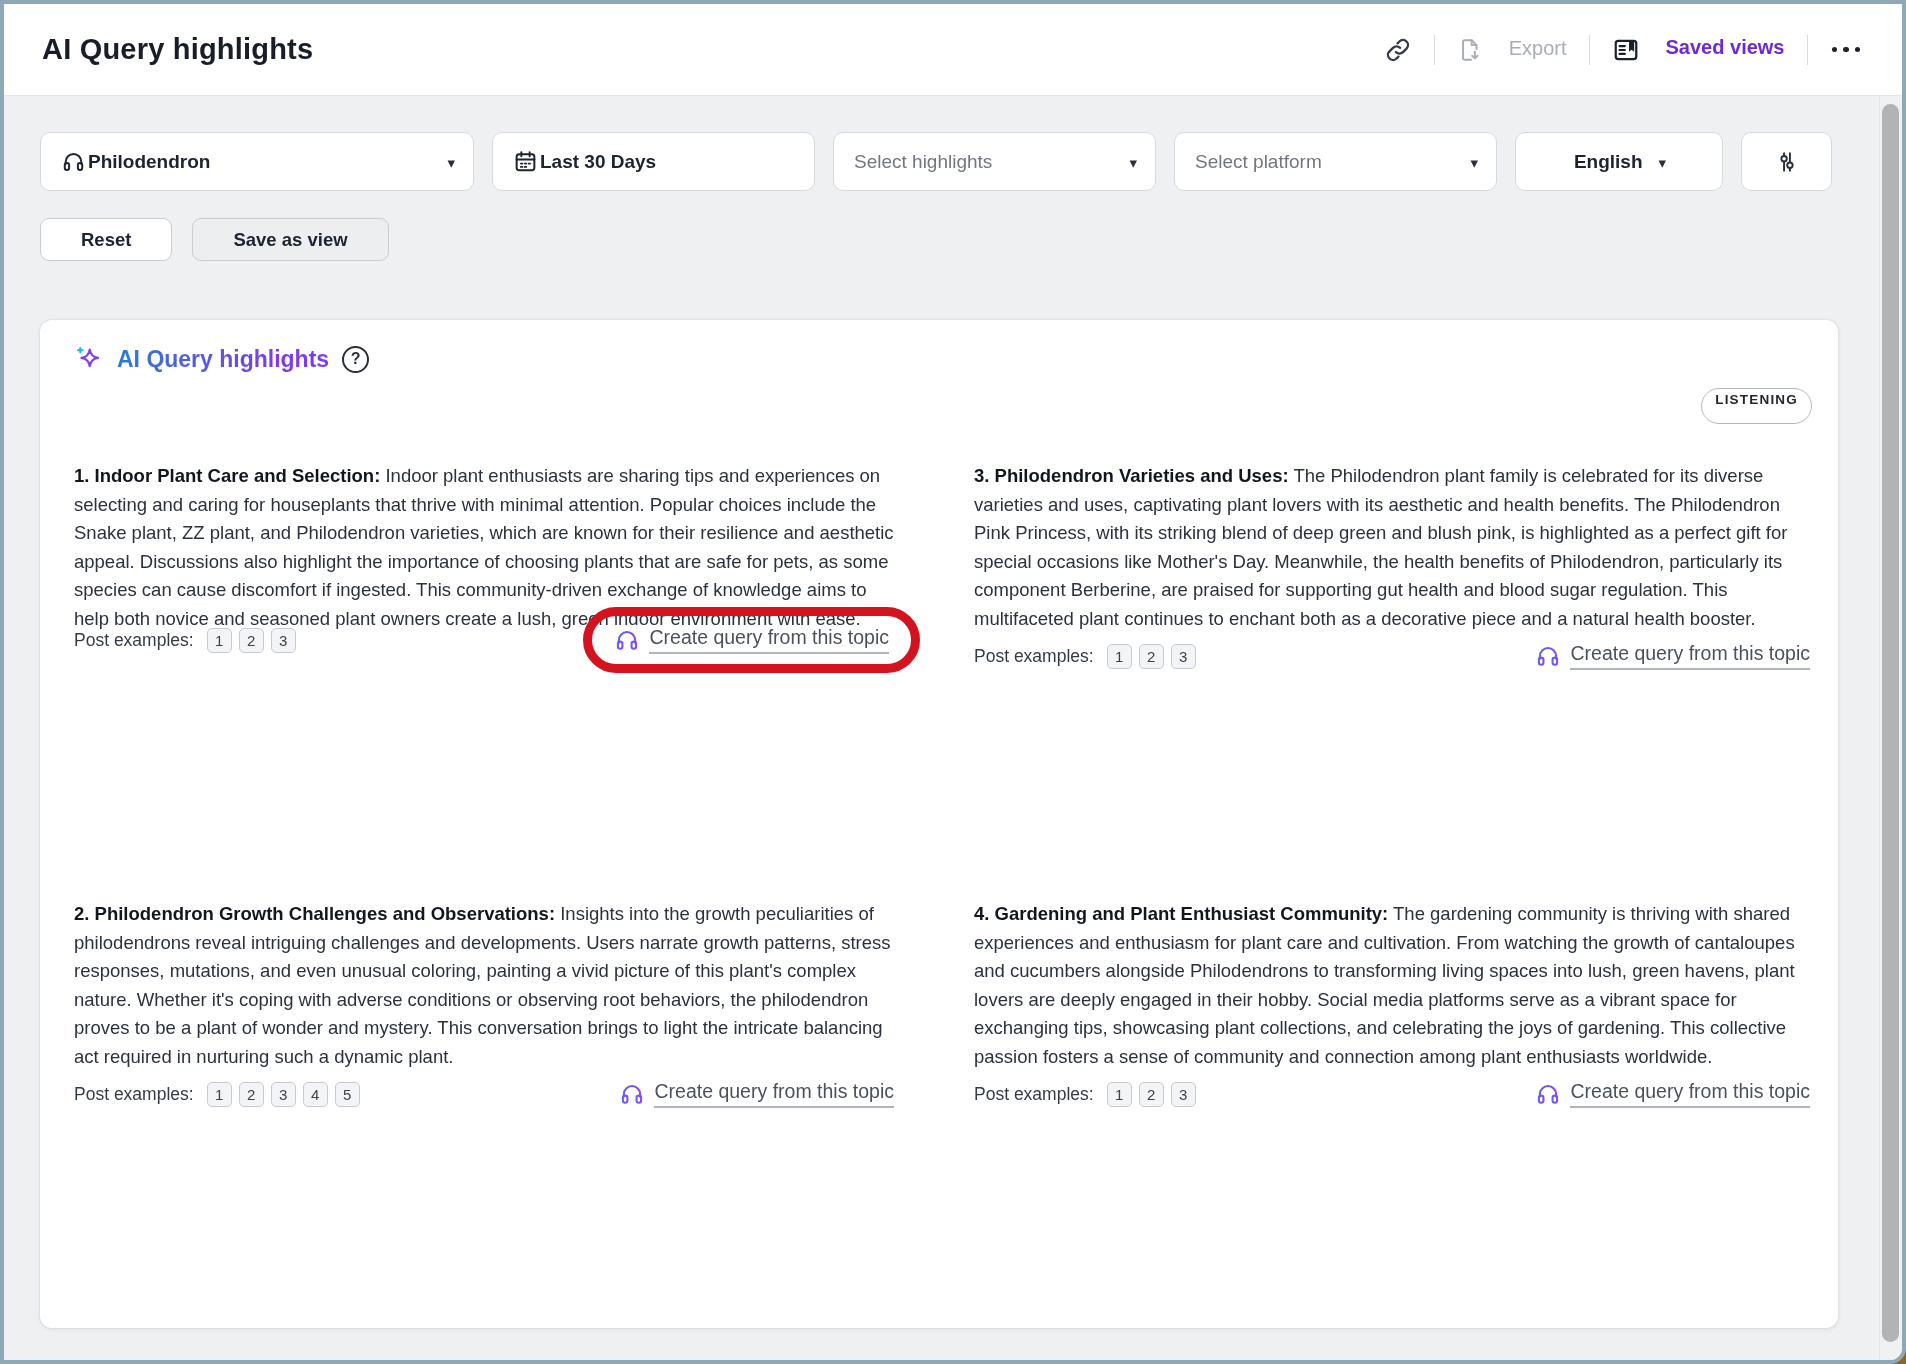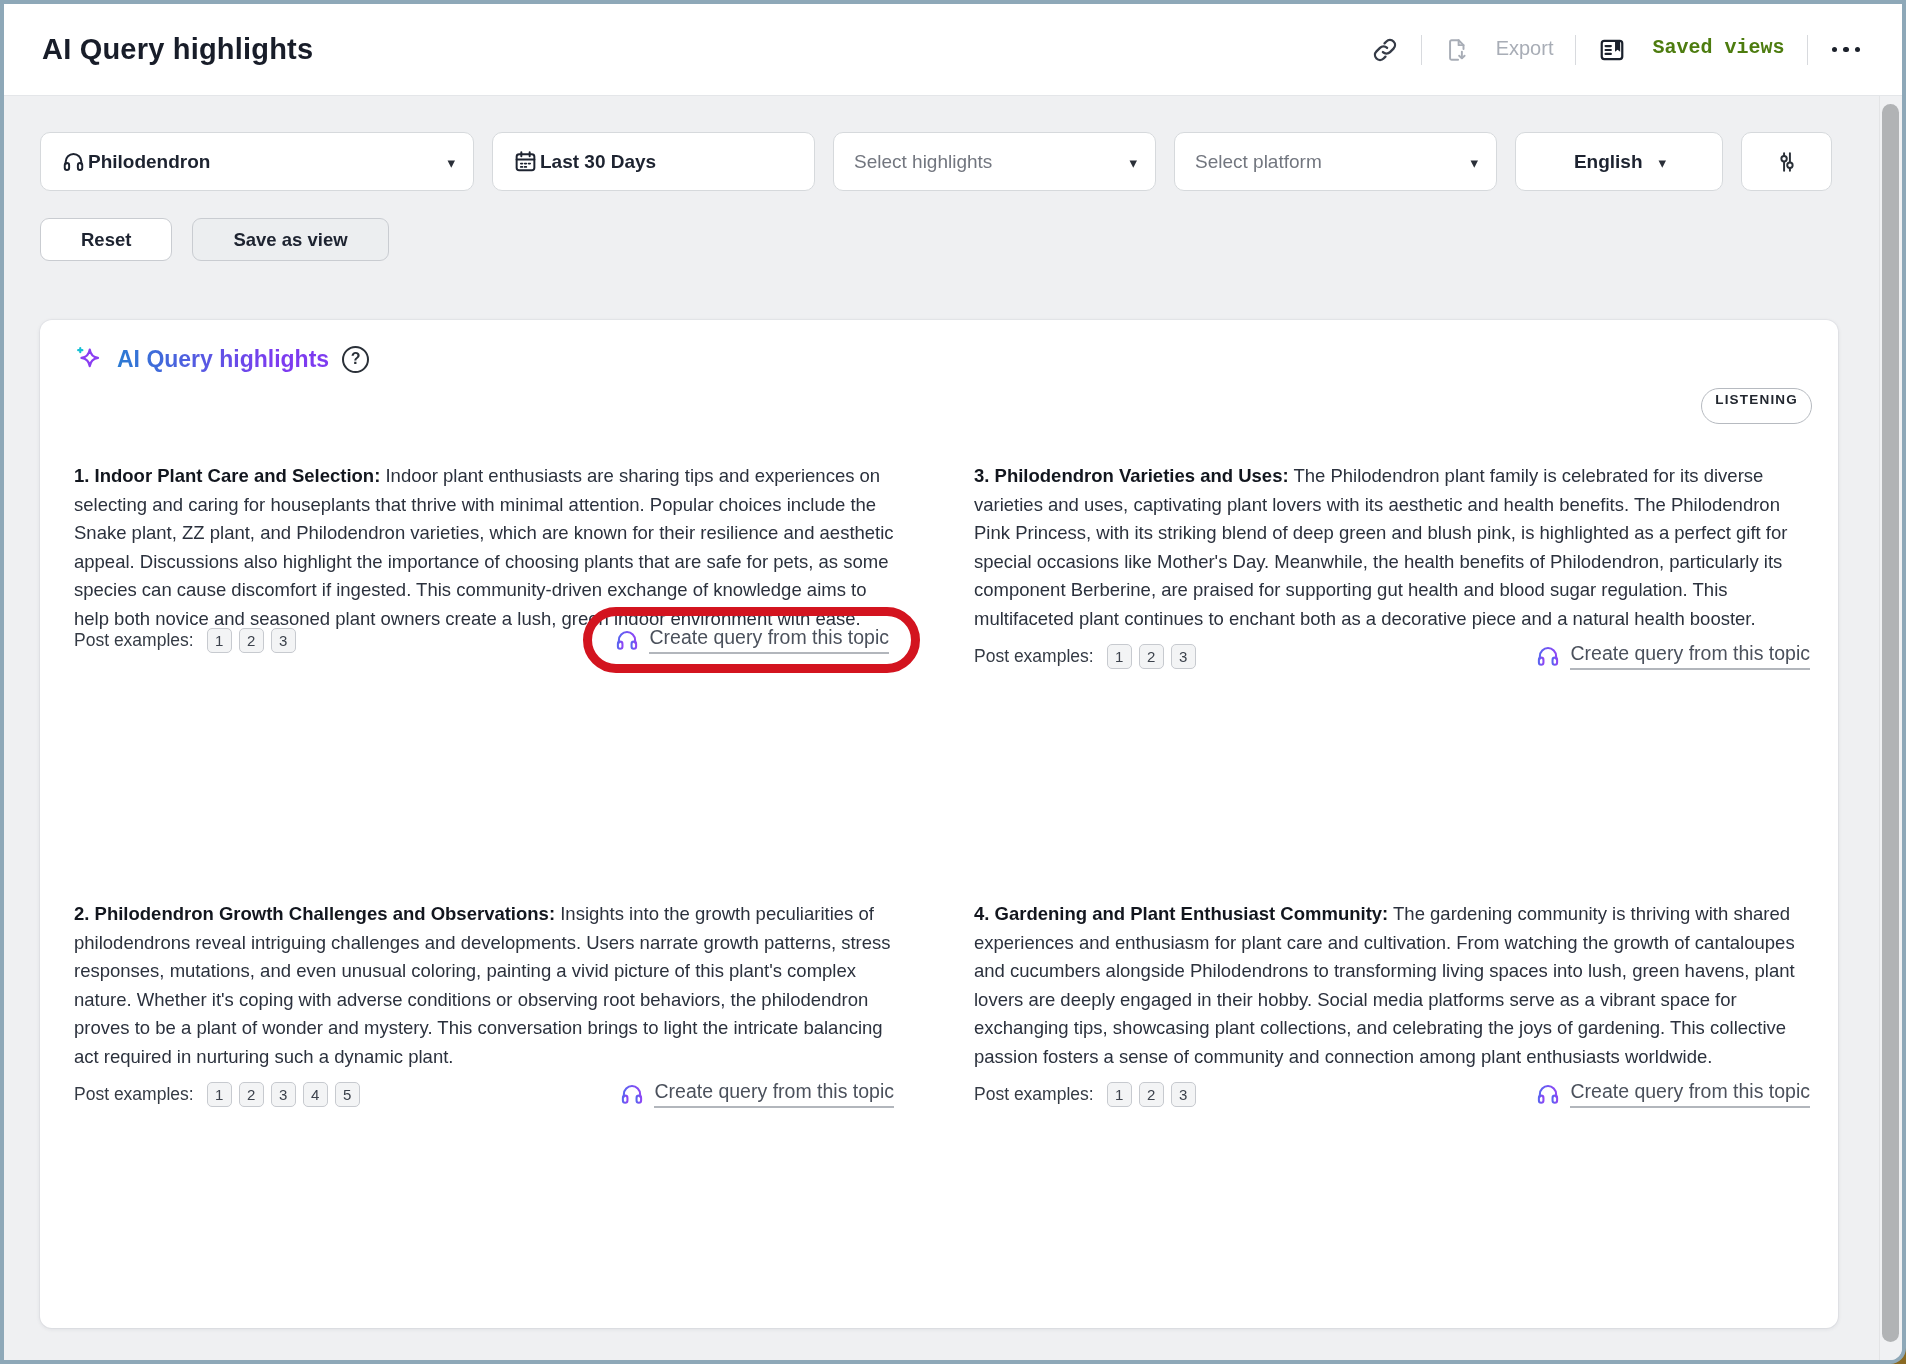--- a/index.html
+++ b/index.html
@@ -23,21 +23,21 @@
     padding:0 40px 0 38px;
   }
   .page-title { font-size:29px; font-weight:700; color:#181d29; letter-spacing:.2px; }
   .header-actions { display:flex; align-items:center; gap:22px; }
   .icon-btn, .text-btn {
     background:none; border:none; cursor:pointer; display:flex; gap:26px;
     font-family:inherit;
   }
   .text-btn span { font-size:20px; }
   .btn-export span { color:#a8adb6; font-weight:500; }
-  .btn-saved span { color:#4d7c0f; font-weight:700;font-family:Liberation Mono, monospace; }
+  .btn-saved span { color:#6d28d9; font-weight:700; }
   .vdiv { width:1px; height:30px; background:#d8dade; }
   .dots { display:flex; gap:6px; padding:4px 2px; }
   .dots i { width:5.5px; height:5.5px; border-radius:50%; background:#1c212b; display:block; }
 
   
   .filters {
     position:absolute; top:128px; left:36px;
     display:flex; gap:18px;
   }
   .pill {

